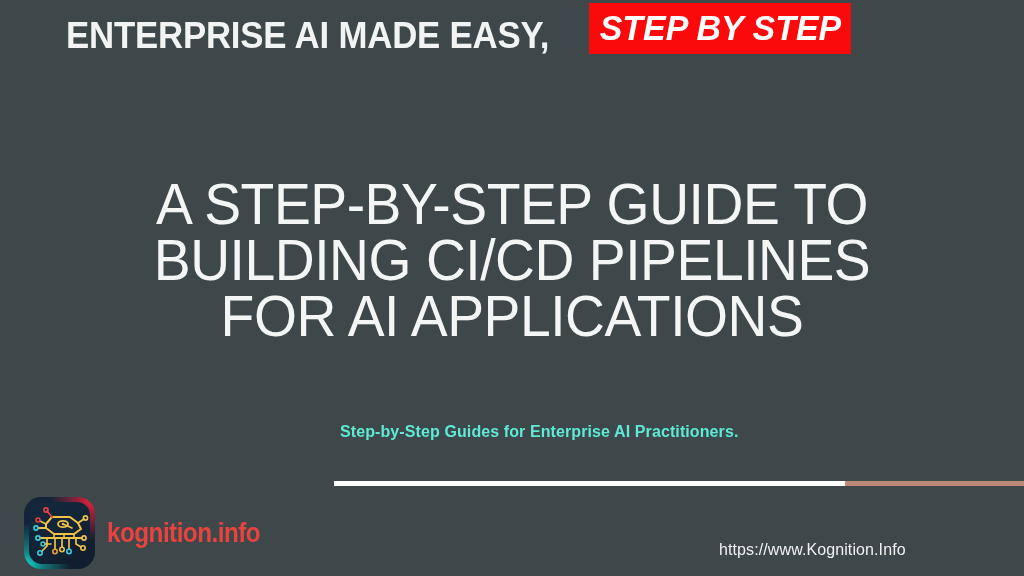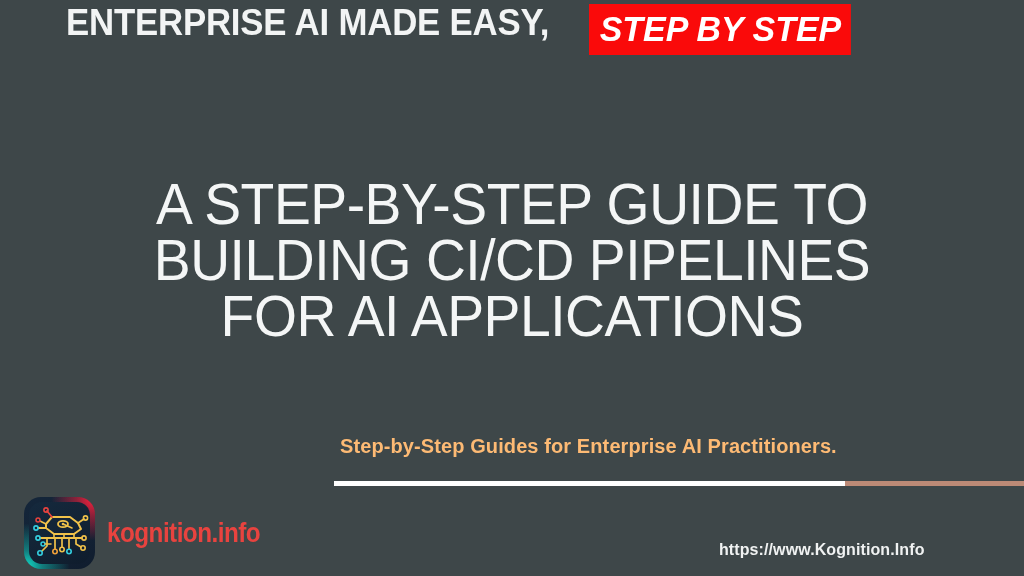--- a/index.html
+++ b/index.html
@@ -20,21 +20,21 @@
     background: #3e4749;
   }
 
   
   #eyebrow {
     position: absolute;
     left: 66px;
     top: 4px;
     height: 50px;
     display: flex;
-    align-items: flex-start;
+    align-items: flex-end;
     white-space: nowrap;
   }
   #eyebrow-plain {
     color: #f2f4f4;
     font-size: 37px;
     font-weight: 700;
     letter-spacing: -0.2px;
     transform: scaleX(0.94);
     transform-origin: left center;
     line-height: 1;
@@ -67,26 +67,25 @@
     transform: scaleX(0.97);
     transform-origin: center top;
   }
   #title .tline { display: block; white-space: nowrap; }
 
   
   #subtitle {
     position: absolute;
     left: 340px;
     top: 423px;
-    color: #fdba74;
-    font-size: 20px;
+    color: #5eead4;
+    font-size: 16px;
     font-weight: 700;
     letter-spacing: 0.1px;
     white-space: nowrap;
-    margin-top: 12px;
   }
 
   
   #rule-wrap {
     position: absolute;
     left: 334px;
     top: 481px;
     width: 690px;
     height: 5px;
     display: flex;
@@ -139,21 +138,21 @@
     white-space: nowrap;
   }
 
   
   #footer-url {
     position: absolute;
     left: 719px;
     top: 541px;
     color: #f0f2f2;
     font-size: 16px;
-    font-weight: 700;
+    font-weight: 400;
     letter-spacing: 0.1px;
     white-space: nowrap;
   }
 </style>
 </head>
 <body>
 
 <div id="slide">
 
   <div id="eyebrow">

